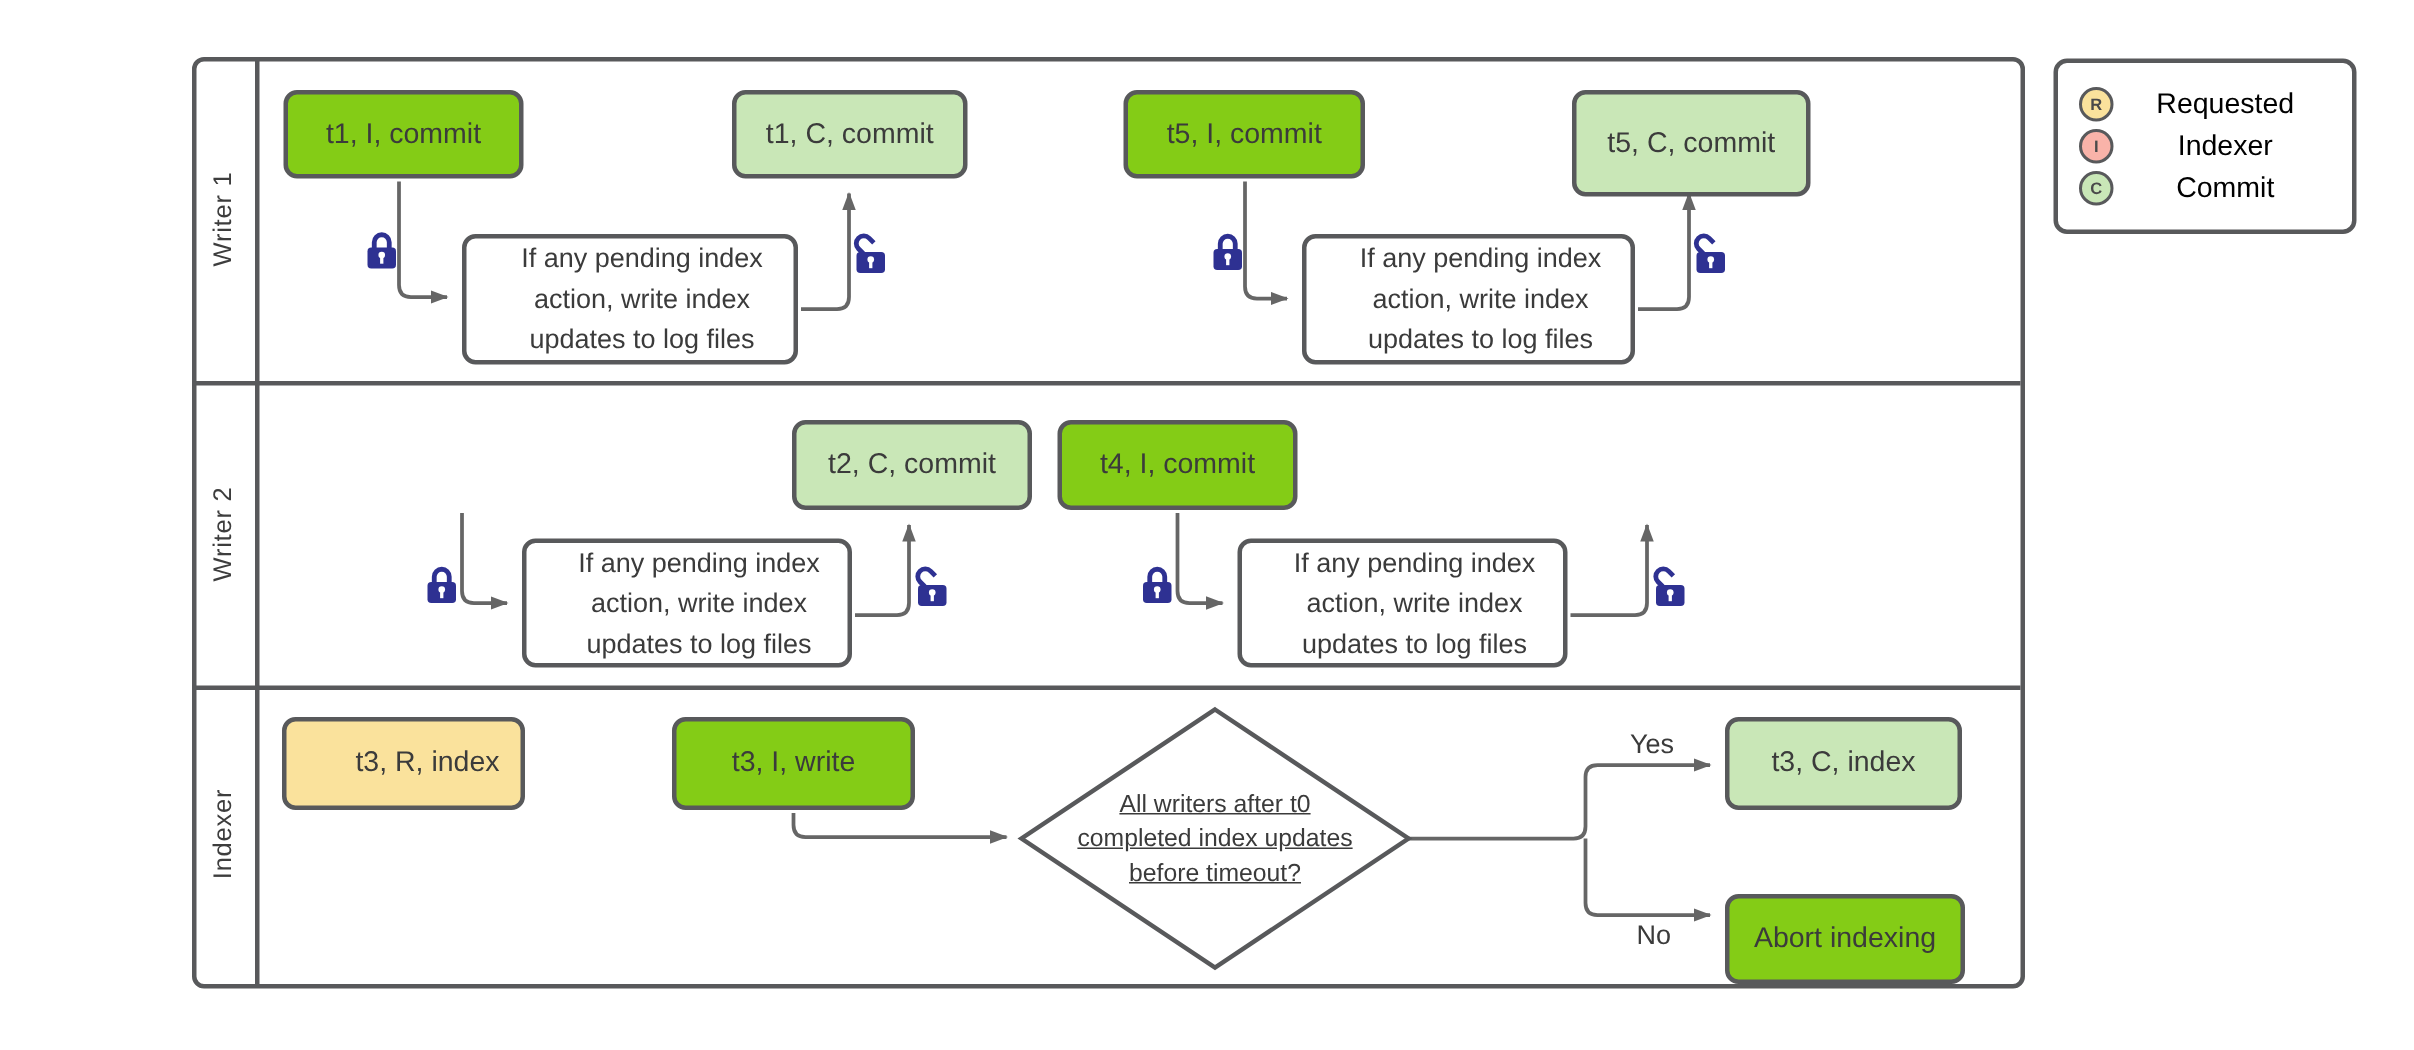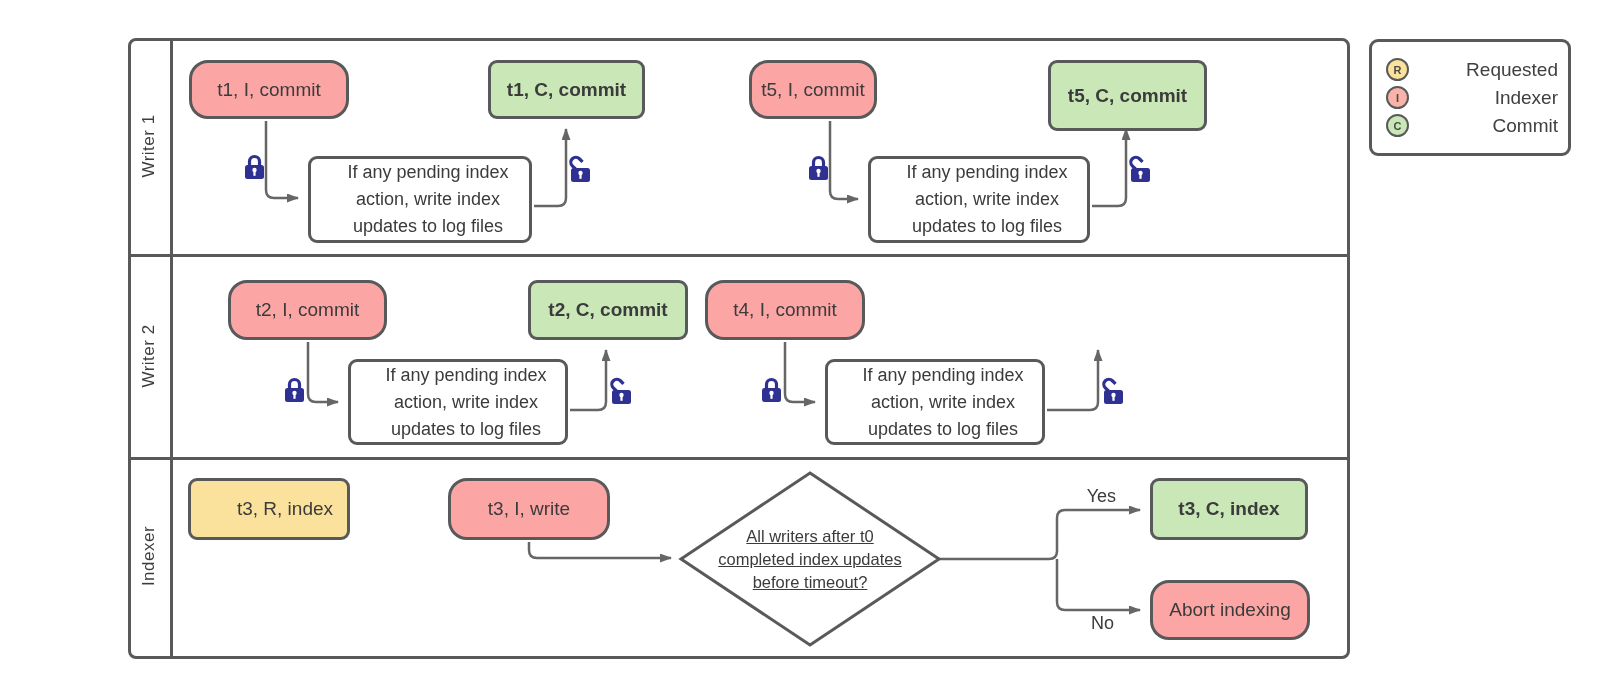--- a/index.html
+++ b/index.html
@@ -5,31 +5,31 @@
   html,body{margin:0;padding:0;background:#ffffff;}
   body{width:1609px;height:700px;position:relative;font-family:"Liberation Sans",sans-serif;color:#3b3b3b;}
   .canvas{position:absolute;left:0;top:0;width:1609px;height:700px;}
   
   .pool{position:absolute;left:128px;top:38px;width:1216px;height:615px;border:3px solid #58595b;border-radius:8px;background:#fff;}
   .divider-v{position:absolute;left:170px;top:38px;width:3px;height:618px;background:#58595b;}
   .divider-h{position:absolute;left:128px;width:1219px;height:3px;background:#58595b;}
   .lane-label{position:absolute;transform:translate(-50%,-50%) rotate(-90deg);font-size:17px;letter-spacing:.5px;color:#3d3d3d;white-space:nowrap;}
   
   .node{position:absolute;border:3px solid #58595b;border-radius:9px;display:flex;align-items:center;justify-content:center;font-size:19px;text-align:center;box-sizing:border-box;background:#fff;}
-  .fill-inflight{background:#fca5a5;border-radius:19px;}
-  .fill-commit{background:#C9E7B7;font-weight:bold;}
+  .fill-inflight{background:#84cc16;}
+  .fill-commit{background:#C9E7B7;}
   .fill-requested{background:#FAE29C;}
   .proc{font-size:18px;line-height:27px;white-space:pre-line;border-radius:9px;padding-left:16px;}
   .decision-text{position:absolute;display:flex;align-items:center;justify-content:center;text-align:center;font-size:16.5px;line-height:23px;white-space:pre-line;}
   .branch-label{position:absolute;width:50px;text-align:right;font-size:18px;color:#3b3b3b;}
   
   .legend{position:absolute;left:1369px;top:39px;width:202px;height:117px;border:3px solid #58595b;border-radius:9px;background:#fff;box-sizing:border-box;display:flex;flex-direction:column;justify-content:center;padding:6px 10px 6px 14px;}
   .legend-row{display:flex;align-items:center;height:28px;}
   .legend-dot{width:23px;height:23px;border-radius:50%;border:2.5px solid #58595b;box-sizing:border-box;display:flex;align-items:center;justify-content:center;font-size:11px;font-weight:bold;color:#4a4a4a;flex:0 0 auto;}
-  .legend-label{flex:1;text-align:right;font-size:19px;color:#404040;}
+  .legend-label{flex:1;text-align:center;font-size:19px;color:#000000;}
   svg.overlay{position:absolute;left:0;top:0;pointer-events:none;}
 </style>
 </head>
 <body>
 
 <div class="canvas">
 
   <div class="pool"></div>
   <div class="divider-v"></div>
   <div class="divider-h" style="top:254px;"></div>
@@ -115,45 +115,44 @@
       <circle cx="11.5" cy="17" r="2.2" fill="#fff"></circle>
         <rect x="10.4" y="18" width="2.2" height="4.8" fill="#fff"></rect>
     </g>
   </svg>
 
   <div class="node fill-inflight" style="left:189px;top:60px;width:160px;height:59px;">t1, I, commit</div>
   <div class="node fill-commit" style="left:488px;top:60px;width:157px;height:59px;">t1, C, commit</div>
   <div class="node proc" style="left:308px;top:156px;width:224px;height:87px;">If any pending index
 action, write index
 updates to log files</div>
-  <div class="node fill-inflight" style="left:749px;top:60px;width:128px;height:59px;">t5, I, commit</div>
+  <div class="node fill-inflight" style="left:749px;top:60px;width:161px;height:59px;">t5, I, commit</div>
   <div class="node fill-commit" style="left:1048px;top:60px;width:159px;height:71px;">t5, C, commit</div>
   <div class="node proc" style="left:868px;top:156px;width:222px;height:87px;">If any pending index
 action, write index
 updates to log files</div>
 
-  <div class="node fill-inflight" style="left:228px;top:280px;width:159px;height:60px;">t2, I, commit</div>
   <div class="node fill-commit" style="left:528px;top:280px;width:160px;height:60px;">t2, C, commit</div>
   <div class="node proc" style="left:348px;top:359px;width:220px;height:86px;">If any pending index
 action, write index
 updates to log files</div>
   <div class="node fill-inflight" style="left:705px;top:280px;width:160px;height:60px;">t4, I, commit</div>
   <div class="node proc" style="left:825px;top:359px;width:220px;height:86px;">If any pending index
 action, write index
 updates to log files</div>
 
   <div class="node fill-requested" style="left:188px;top:478px;width:162px;height:62px;padding-left:32px;">t3, R, index</div>
   <div class="node fill-inflight" style="left:448px;top:478px;width:162px;height:62px;">t3, I, write</div>
   <div class="decision-text" style="left:681px;top:473px;width:258px;height:172px;text-decoration:underline;">All writers after t0
 completed index updates
 before timeout?</div>
   <div class="branch-label" style="left:1066px;top:486px;">Yes</div>
   <div class="branch-label" style="left:1064px;top:613px;">No</div>
   <div class="node fill-commit" style="left:1150px;top:478px;width:158px;height:62px;">t3, C, index</div>
-  <div class="node fill-inflight" style="left:1150px;top:580px;width:160px;height:60px;text-align:right;">Abort indexing</div>
+  <div class="node fill-inflight" style="left:1150px;top:596px;width:160px;height:60px;text-align:right;">Abort indexing</div>
 
   <div class="legend">
     <div class="legend-row">
       <span class="legend-dot" style="background:#FAE29C;">R</span>
       <span class="legend-label">Requested</span>
     </div>
     <div class="legend-row">
       <span class="legend-dot" style="background:#F9B3A9;">I</span>
       <span class="legend-label">Indexer</span>
     </div>

